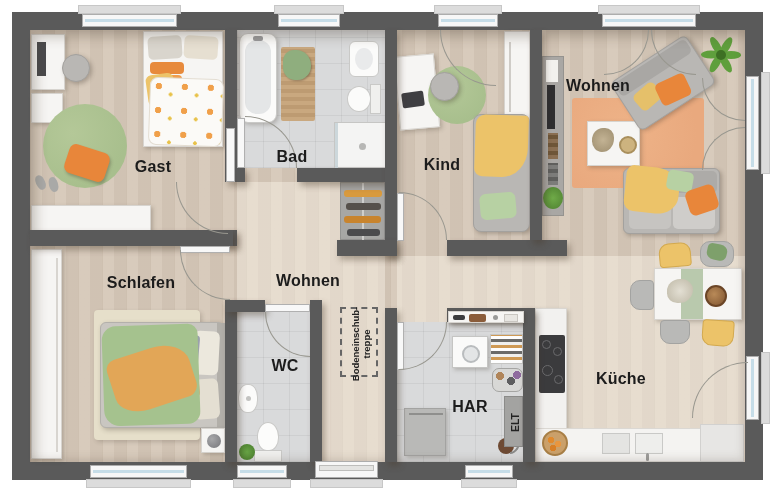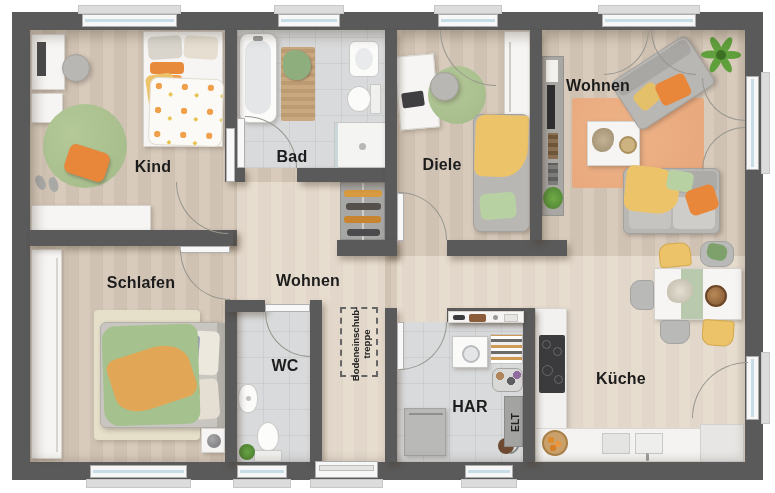--- a/index.html
+++ b/index.html
@@ -303,23 +303,23 @@
   <div class="abs arc arc-tl" style="left:702px;top:127px;width:43px;height:43px;"></div>
   <div class="abs arc arc-tl" style="left:692px;top:362px;width:56px;height:56px;"></div>
 
   <div class="abs treppe" style="left:340px;top:307px;width:38px;height:70px;">
     <div class="rot">
       <span>Bodeneinschub-</span>
       <span>treppe</span>
     </div>
   </div>
 
-  <div class="abs rlabel" style="left:153px;top:167px;">Kind</div>
+  <div class="abs rlabel" style="left:153px;top:167px;">Gast</div>
   <div class="abs rlabel" style="left:292px;top:157px;">Bad</div>
-  <div class="abs rlabel" style="left:442px;top:165px;">Diele</div>
+  <div class="abs rlabel" style="left:442px;top:165px;">Kind</div>
   <div class="abs rlabel" style="left:598px;top:86px;">Wohnen</div>
   <div class="abs rlabel" style="left:141px;top:283px;">Schlafen</div>
   <div class="abs rlabel" style="left:308px;top:281px;">Wohnen</div>
   <div class="abs rlabel" style="left:285px;top:366px;">WC</div>
   <div class="abs rlabel" style="left:470px;top:407px;">HAR</div>
   <div class="abs rlabel" style="left:621px;top:379px;">Küche</div>
 
 </div>
 
 </body></html>

